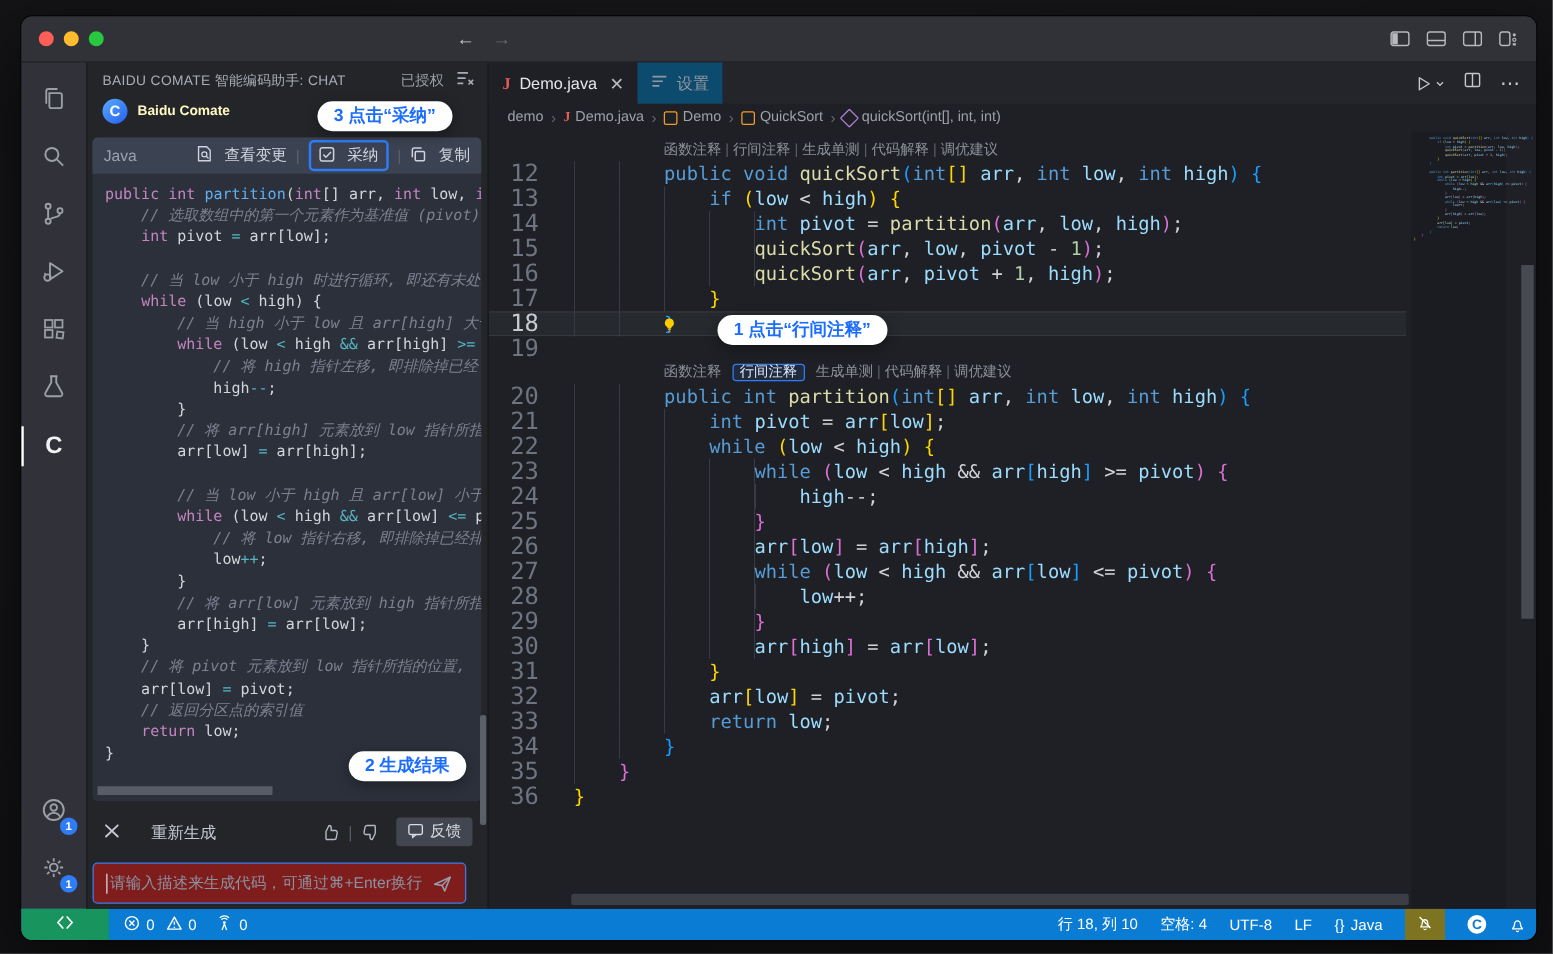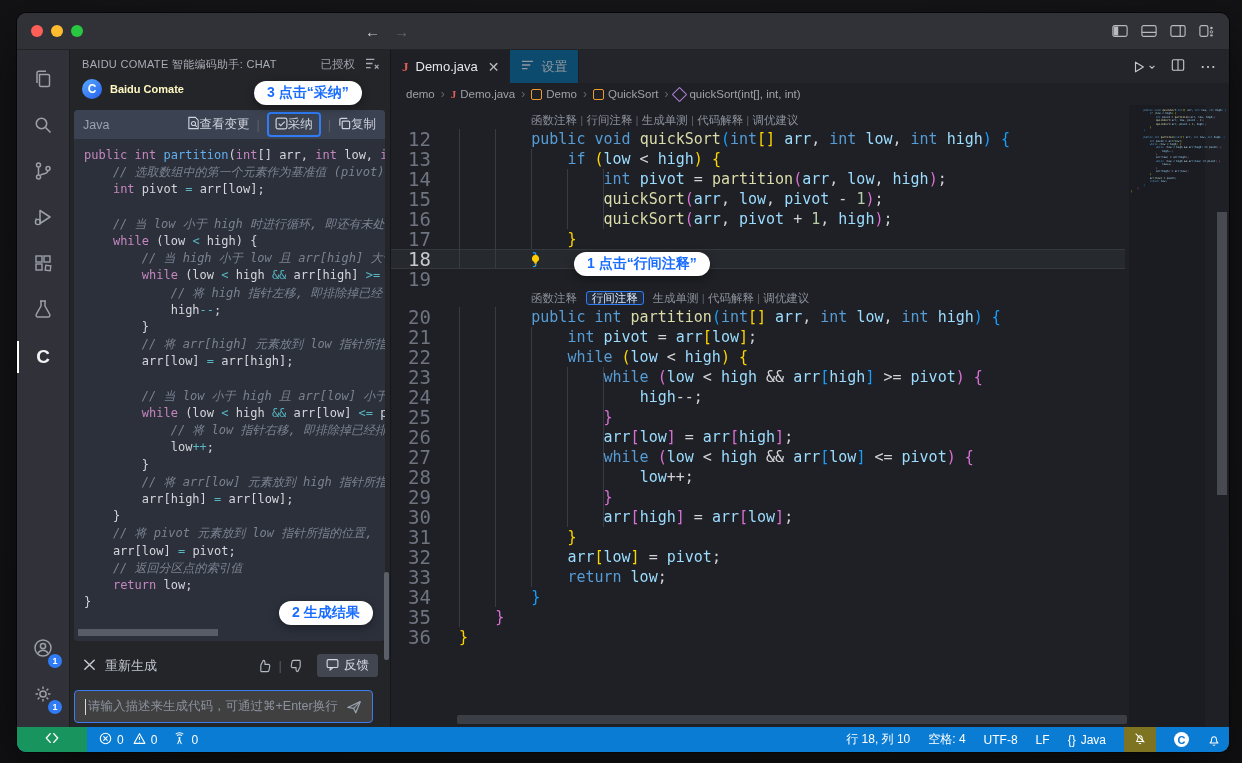--- a/index.html
+++ b/index.html
@@ -28,33 +28,33 @@
   .panel-header{height:24px;flex:0 0 24px;display:flex;align-items:center;padding:2px 10px 0 12px;color:#a8acb4;font-size:11px;}
   .panel-header .ttl{flex:1;letter-spacing:.3px;white-space:nowrap;}
   .auth{font-size:11.5px;color:#9ba0a8;margin-right:10px;}
   .brand-row{height:26px;flex:0 0 26px;display:flex;align-items:center;gap:8px;padding:0 12px;}
   .avatar{width:20px;height:20px;border-radius:50%;background:linear-gradient(140deg,#57aaff,#2760ee);color:#fff;font-weight:700;font-size:12px;display:flex;align-items:center;justify-content:center;}
   .brand-name{color:#fef9c3;font-size:11px;font-weight:700;}
   .codeblock{position:relative;margin:8px 5px 0 4px;background:#2b303b;border-radius:4px;flex:0 0 auto;}
   .cb-header{height:29px;background:#3b4251;border-radius:4px 4px 0 0;display:flex;align-items:center;padding:0 9px;font-size:12.5px;color:#c9ced8;}
   .cb-lang{color:#9aa2b1;}
   .cb-btns{margin-left:auto;display:flex;align-items:center;gap:7px;}
-  .cb-btn{display:flex;align-items:center;gap:0;cursor:pointer;color:#ced3dd;white-space:nowrap;}
+  .cb-btn{display:flex;align-items:center;gap:10px;cursor:pointer;color:#ced3dd;white-space:nowrap;}
   .cb-sep{color:#5b6170;}
   .accept-box{border:2px solid #2f7cf6;border-radius:4px;padding:0 6px;height:21px;display:flex;align-items:center;}
   .cb-body{height:494px;overflow:hidden;padding:8px 0 0 10px;font-family:"DejaVu Sans Mono",monospace;font-size:12px;line-height:17.2px;white-space:pre;}
   .cline{white-space:pre;}
   .cb-hthumb{position:absolute;left:4px;bottom:5px;width:140px;height:7px;background:#575c67;}
   .action-row{margin-top:13px;display:flex;align-items:center;padding:0 12px;color:#c4c9d3;font-size:13px;flex:0 0 auto;}
-  .regen{display:flex;align-items:center;gap:8px;cursor:pointer;}
+  .regen{display:flex;align-items:center;gap:24px;cursor:pointer;}
   .ar-spacer{flex:1}
   .thumb{color:#b4bac5;display:flex;align-items:center;cursor:pointer;}
   .vbar{color:#565b64;margin:0 7px;}
   .fb-btn{margin-left:12px;display:flex;align-items:center;gap:5px;background:#414650;border-radius:3px;padding:3px 9px;font-size:12.5px;color:#d7dbe3;cursor:pointer;}
-  .input-row{margin:13px 17px 0 4px;height:31px;border:1.5px solid #3d7bf0;border-radius:4px;background:#404040;display:flex;align-items:center;padding:0 10px;gap:2px;}
+  .input-row{margin:13px 17px 0 4px;height:31px;border:1.5px solid #3d7bf0;border-radius:4px;background:#7f1d1d;display:flex;align-items:center;padding:0 10px;gap:2px;}
   .caret{width:1px;height:16px;background:#d9dbe0;flex:0 0 1px;}
   .placeholder{flex:1;color:#8b919e;font-size:12.5px;white-space:nowrap;overflow:hidden;}
   .send{color:#99a1af;display:flex;align-items:center;cursor:pointer;}
   .panel-vthumb{position:absolute;right:1px;top:522px;width:5px;height:88px;background:#5a5f68;border-radius:2px;}
   
   .callout{position:absolute;background:#ffffff;color:#1a6dff;font-weight:700;font-size:14px;border-radius:14px;padding:3px 13px;white-space:nowrap;box-shadow:0 3px 10px rgba(0,0,0,.35);z-index:20;}
   
   .editorgroup{flex:1;display:flex;flex-direction:column;min-width:0;background:#1e2025;position:relative;}
   .tabbar{height:33px;flex:0 0 33px;background:#24252b;display:flex;align-items:stretch;}
   .tab{display:flex;align-items:center;gap:7px;padding:0 11px;font-size:13px;cursor:pointer;}

